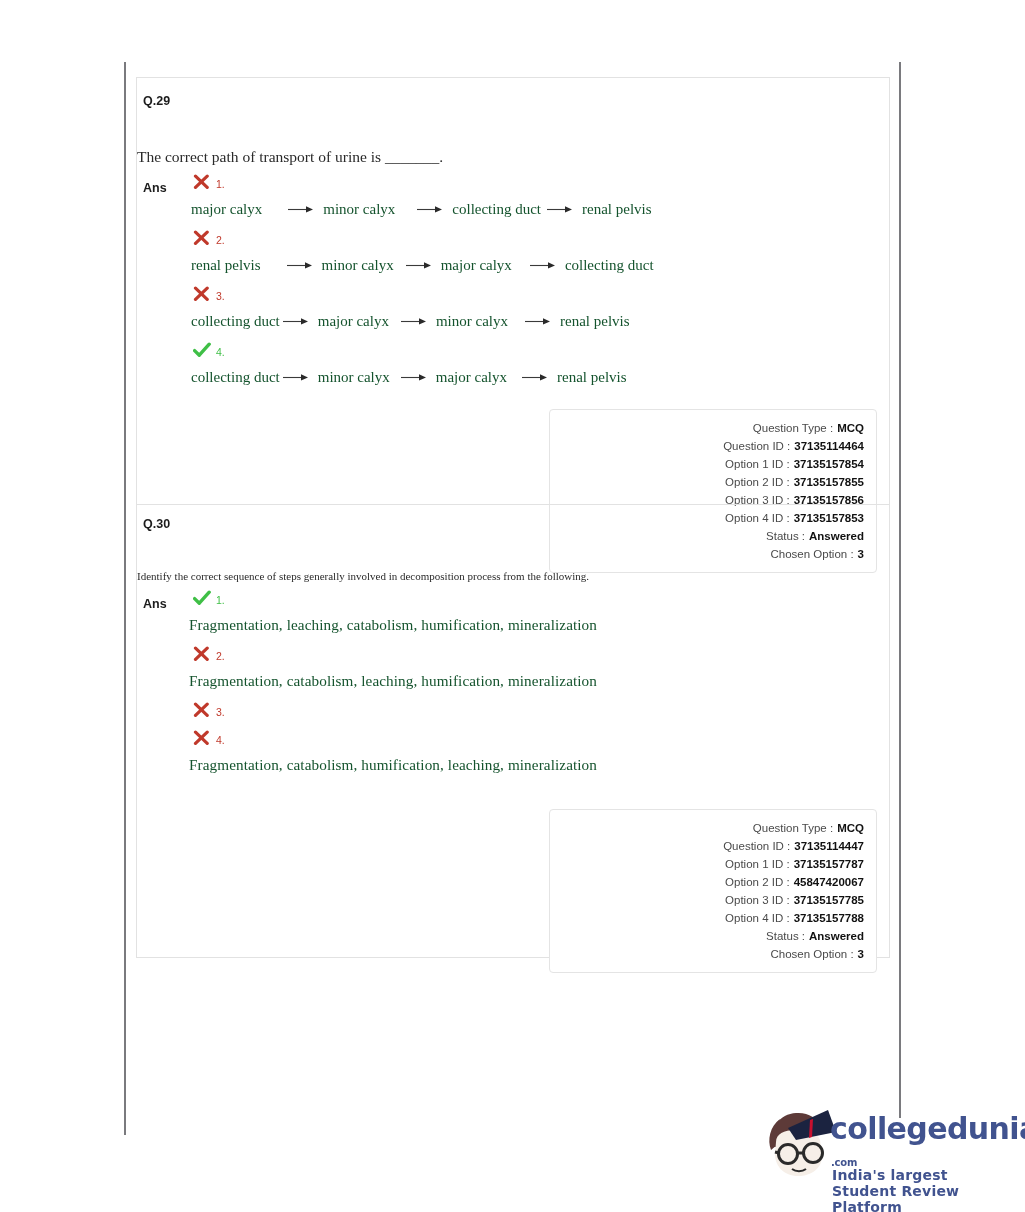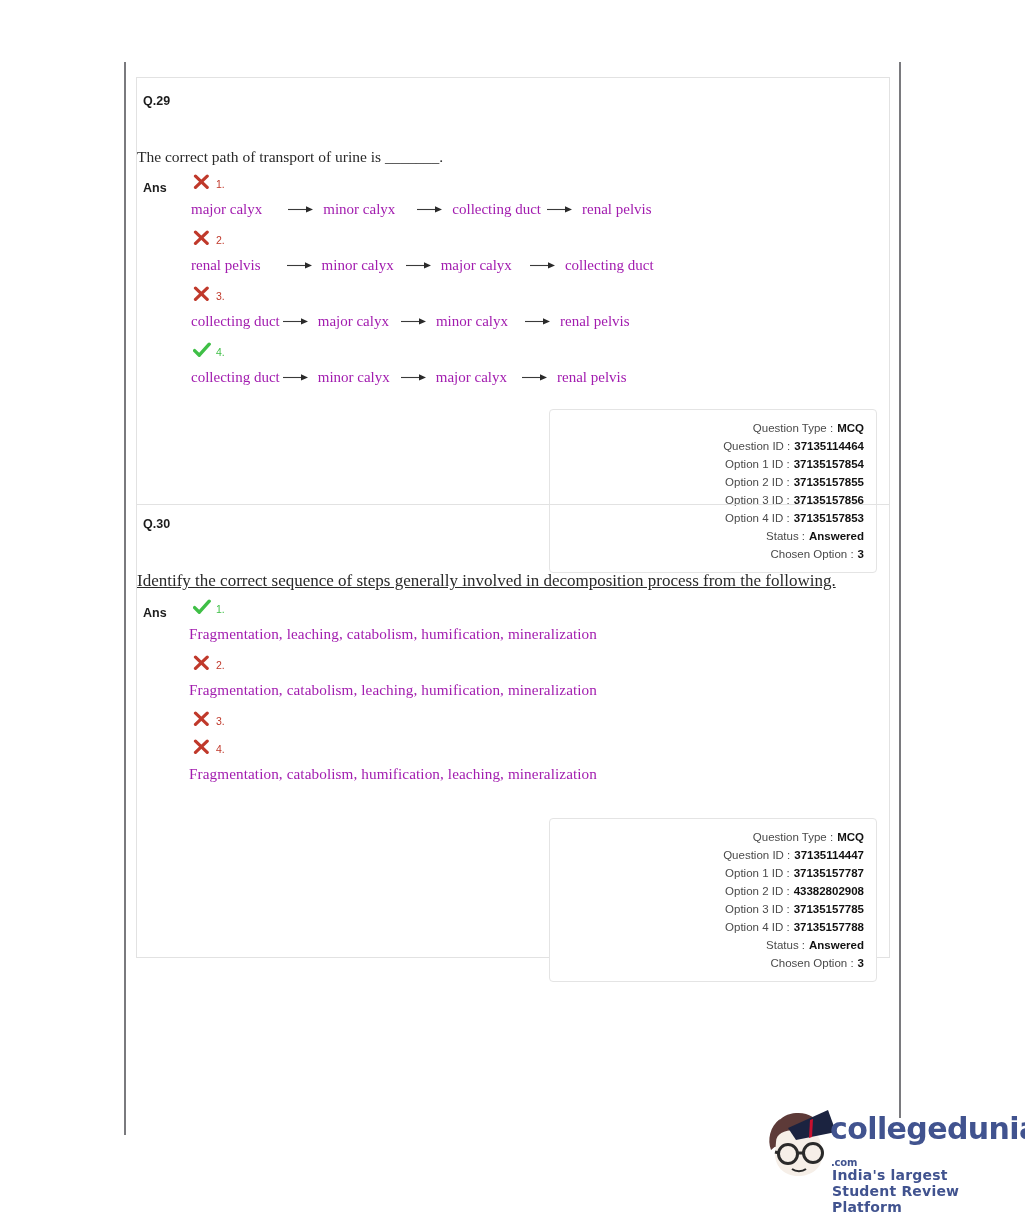--- a/index.html
+++ b/index.html
@@ -76,21 +76,21 @@
   .q-text {
     flex: 1 1 auto;
     font-family: "Liberation Serif", serif;
     font-size: 15.5px;
     color: #2a2a2a;
     line-height: 1.55;
     padding-right: 30px;
     padding-top: 7px;
   }
   .qblock-2 .q-head { padding-top: 8px; }
-  .qblock-2 .q-text { font-size: 17px; text-decoration: underline; }
+  .qblock-2 .q-text { font-size: 11px; }
 
   
   .ans-row {
     display: flex;
     align-items: flex-start;
   }
   .ans-label {
     width: 48px;
     flex: 0 0 48px;
     padding-left: 6px;
@@ -127,21 +127,21 @@
     line-height: 1;
     position: relative;
     top: 2px;
   }
   .opt-num.wrong { color: #c0392b; }
   .opt-num.right { color: #3fbf46; }
 
   .opt-body {
     font-family: "Liberation Serif", serif;
     font-size: 15px;
-    color: #a21caf;
+    color: #14532d;
     padding-left: 6px;
     height: 28px;
     display: flex;
     align-items: center;
   }
   .qblock-2 .opt-body {
     padding-left: 4px;
     font-size: 15.2px;
     letter-spacing: 0.1px;
   }
@@ -508,21 +508,21 @@
           <div class="meta-row">
             <span class="meta-key">Question ID :</span>
             <span class="meta-val">37135114447</span>
           </div>
           <div class="meta-row">
             <span class="meta-key">Option 1 ID :</span>
             <span class="meta-val">37135157787</span>
           </div>
           <div class="meta-row">
             <span class="meta-key">Option 2 ID :</span>
-            <span class="meta-val">43382802908</span>
+            <span class="meta-val">45847420067</span>
           </div>
           <div class="meta-row">
             <span class="meta-key">Option 3 ID :</span>
             <span class="meta-val">37135157785</span>
           </div>
           <div class="meta-row">
             <span class="meta-key">Option 4 ID :</span>
             <span class="meta-val">37135157788</span>
           </div>
           <div class="meta-row">

